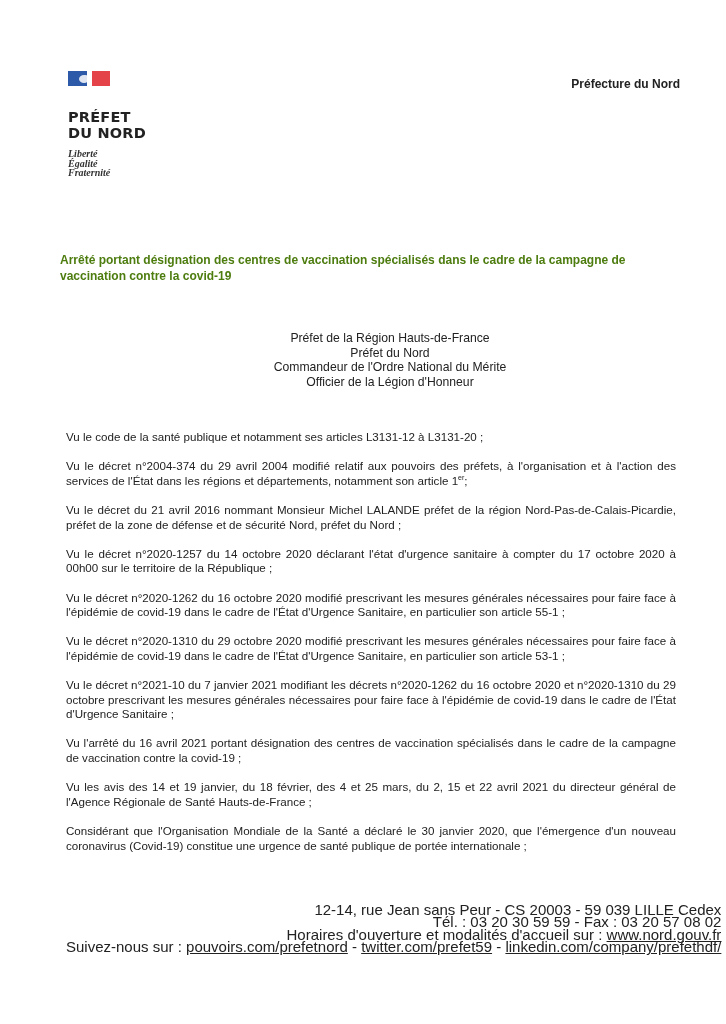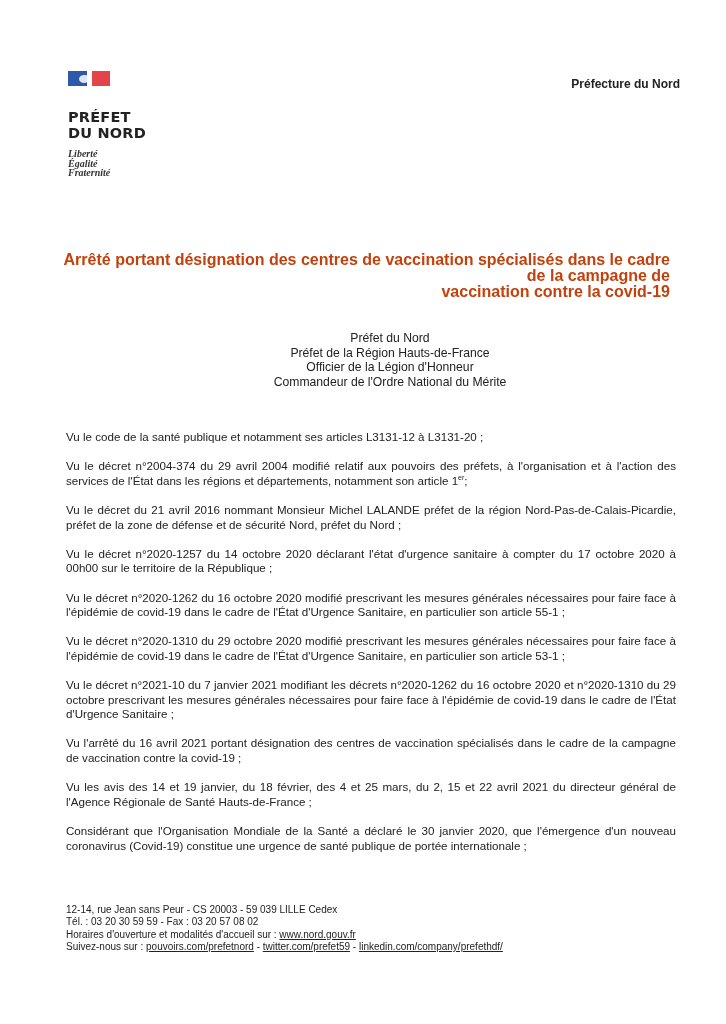--- a/index.html
+++ b/index.html
@@ -6,26 +6,26 @@
   body { width: 726px; height: 1024px; position: relative; overflow: hidden; font-family: "Liberation Sans", sans-serif; color: #1a1a1a; }
   .logo { position: absolute; left: 68px; top: 71px; width: 120px; }
   .flag { width: 42px; height: 15px; display: flex; }
   .flag .blue { width: 19px; height: 15px; background: #2d5aa8; position: relative; }
   .flag .white { width: 5px; height: 15px; background: #ffffff; }
   .flag .red { width: 18px; height: 15px; background: #e4434a; }
   .marianne { position: absolute; left: 11px; top: 4px; width: 10px; height: 8px; border-radius: 50% 40% 50% 50%; background: #ffffff; opacity: 0.85; }
   .logo-title { margin-top: 23px; font-family: "DejaVu Sans", sans-serif; font-weight: bold; font-size: 14.5px; line-height: 16px; color: #222; letter-spacing: 0.2px; }
   .motto { margin-top: 8px; font-family: "Liberation Serif", serif; font-style: italic; font-size: 10px; line-height: 9.5px; color: #333; font-weight: bold; }
   .prefecture { position: absolute; right: 46px; top: 77px; font-weight: bold; font-size: 12px; color: #222; }
-  .title { position: absolute; left: 60px; width: 610px; top: 252px; text-align: right; font-weight: bold; font-size: 16px; line-height: 16px; color: #c2410c; }
+  .title { position: absolute; left: 60px; width: 610px; top: 252px; text-align: left; font-weight: bold; font-size: 12px; line-height: 16px; color: #4d7c0f; }
   .signatory { position: absolute; left: 220px; width: 340px; top: 331px; text-align: center; font-size: 12.2px; line-height: 14.6px; color: #222; }
   .body { position: absolute; left: 66px; width: 610px; top: 430px; font-size: 11.6px; line-height: 14.6px; color: #222; }
   .body p { margin: 0 0 14.6px 0; text-align: justify; }
   sup { font-size: 7px; line-height: 0; }
-  .footer { position: absolute; left: 66px; top: 904px; font-size: 10px; line-height: 12.4px; color: #222; }
+  .footer { position: absolute; left: 66px; top: 904px; font-size: 15px; line-height: 12.4px; color: #222; text-align: right; }
   .footer a { color: #222; text-decoration: underline; }
 </style>
 </head>
 <body>
 
 <div class="logo">
   <div class="flag">
     <div class="blue">
         <span class="marianne"></span>
       </div>
@@ -44,24 +44,24 @@
 </div>
 
 <div class="prefecture">Préfecture du Nord</div>
 
 <div class="title">
   <div>Arrêté portant désignation des centres de vaccination spécialisés dans le cadre de la campagne de</div>
   <div>vaccination contre la covid-19</div>
 </div>
 
 <div class="signatory">
+  <div>Préfet de la Région Hauts-de-France</div>
   <div>Préfet du Nord</div>
-  <div>Préfet de la Région Hauts-de-France</div>
+  <div>Commandeur de l'Ordre National du Mérite</div>
   <div>Officier de la Légion d'Honneur</div>
-  <div>Commandeur de l'Ordre National du Mérite</div>
 </div>
 
 <div class="body">
   <p>Vu le code de la santé publique et notamment ses articles L3131-12 à  L3131-20 ;</p>
   <p><span>Vu le décret n°2004-374 du 29 avril 2004 modifié relatif aux pouvoirs des préfets, à l'organisation et à l'action des services de l'État dans les régions et départements, notamment son article 1</span><sup>er</sup><span>;</span></p>
   <p>Vu le décret du 21 avril 2016 nommant Monsieur Michel LALANDE préfet de la région Nord-Pas-de-Calais-Picardie, préfet de la zone de défense et de sécurité Nord, préfet du Nord ;</p>
   <p>Vu le décret n°2020-1257 du 14 octobre 2020 déclarant l'état d'urgence sanitaire à compter du 17 octobre 2020 à 00h00 sur le territoire de la République ;</p>
   <p>Vu le décret n°2020-1262 du 16 octobre 2020 modifié prescrivant les mesures générales nécessaires pour faire face à l'épidémie de covid-19 dans le cadre de l'État d'Urgence Sanitaire, en particulier son article 55-1 ;</p>
   <p>Vu le décret n°2020-1310 du 29 octobre 2020 modifié prescrivant les mesures générales nécessaires pour faire face à l'épidémie de covid-19 dans le cadre de l'État d'Urgence Sanitaire, en particulier son article 53-1 ;</p>
   <p>Vu le décret n°2021-10 du 7 janvier 2021 modifiant les décrets n°2020-1262 du 16 octobre 2020 et n°2020-1310 du 29 octobre prescrivant les mesures générales nécessaires pour faire face à l'épidémie de covid-19 dans le cadre de l'État d'Urgence Sanitaire ;</p>

